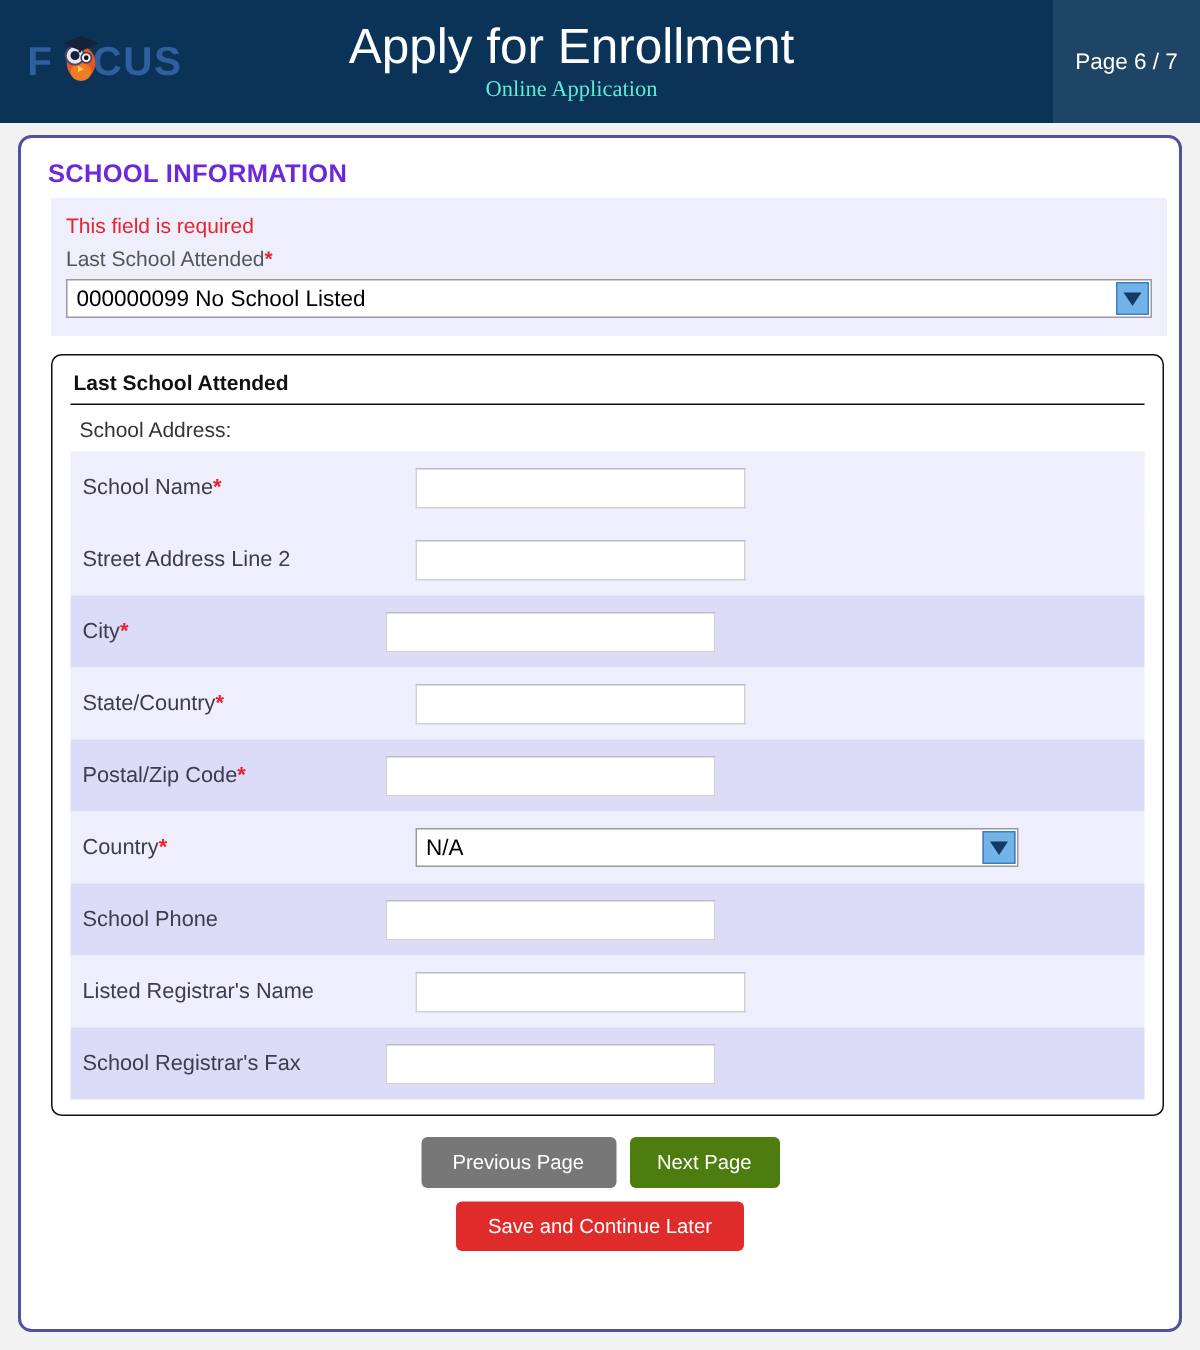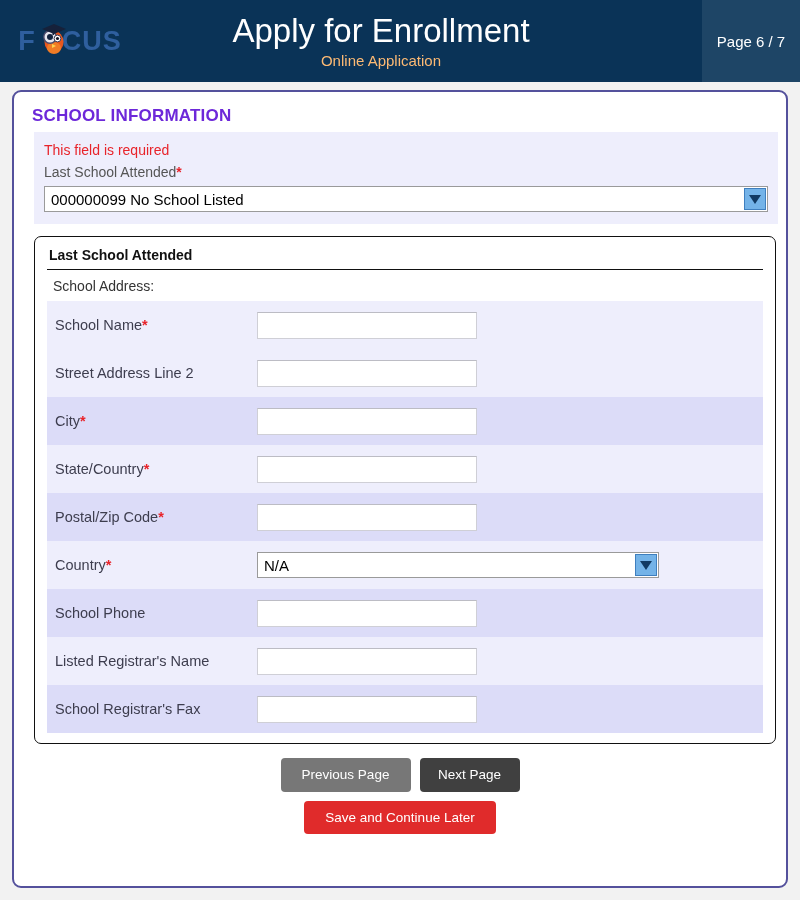--- a/index.html
+++ b/index.html
@@ -45,23 +45,24 @@
     padding-right: 80px;
   }
   .app-title {
     color: #ffffff;
     font-size: 33px;
     font-weight: normal;
     line-height: 1.08;
     letter-spacing: 0px;
   }
   .app-subtitle {
-    color: #fdba74;
+    color: #5eead4;
     font-size: 15px;
     margin-top: 4px;
+    font-family: Liberation Serif, serif;
   }
   .page-indicator {
     width: 98px; flex: none;
     background: #1e4566;
     color: #ffffff;
     font-size: 15px;
     display: flex; align-items: center; justify-content: center;
   }
 
   
@@ -147,21 +148,21 @@
   .fs-sub {
     font-size: 14px; color: #333333;
     padding: 2px 0 7px 18px;
   }
   .rows { margin: 0 12px; }
   .row {
     display: flex; align-items: center;
     height: 48px;
     padding-left: 8px;
   }
-  .row.odd  { background: #eeeefc; }
+  .row.odd  { background: #eeeefc; gap: 20px; }
   .row.even { background: #dcdcf8; }
   .row-label {
     width: 202px; flex: none;
     font-size: 14.5px; color: #3d3d4e;
   }
   .txt-input {
     width: 220px; height: 27px;
     background: #ffffff;
     border: 1px solid #cfcfd6;
     border-top-color: #bcbcc4;
@@ -176,21 +177,21 @@
     border-radius: 4px;
     color: #ffffff;
     font-family: "Liberation Sans", sans-serif;
     font-size: 13.5px;
     font-weight: normal;
     padding: 10px 16px;
     cursor: pointer;
     line-height: 1;
   }
   .btn-prev { background: #777777; min-width: 130px; }
-  .btn-next { background: #404040; min-width: 100px; }
+  .btn-next { background: #4d7c0f; min-width: 100px; }
   .btn-save { background: #e02b2b; min-width: 192px; margin-top: 9px; }
 </style>
 </head>
 <body>
 
 <div class="header">
 
   <div class="logo-wrap">
     <div class="logo">
       <span>F</span>

